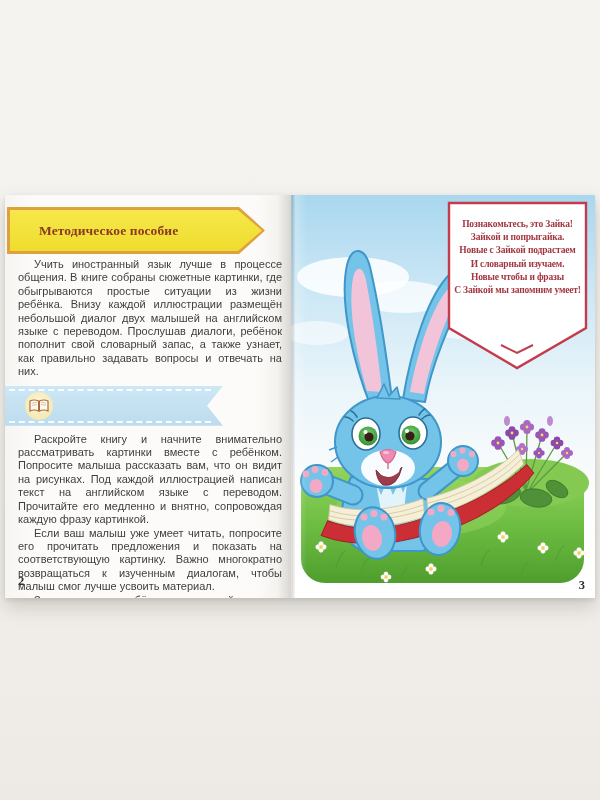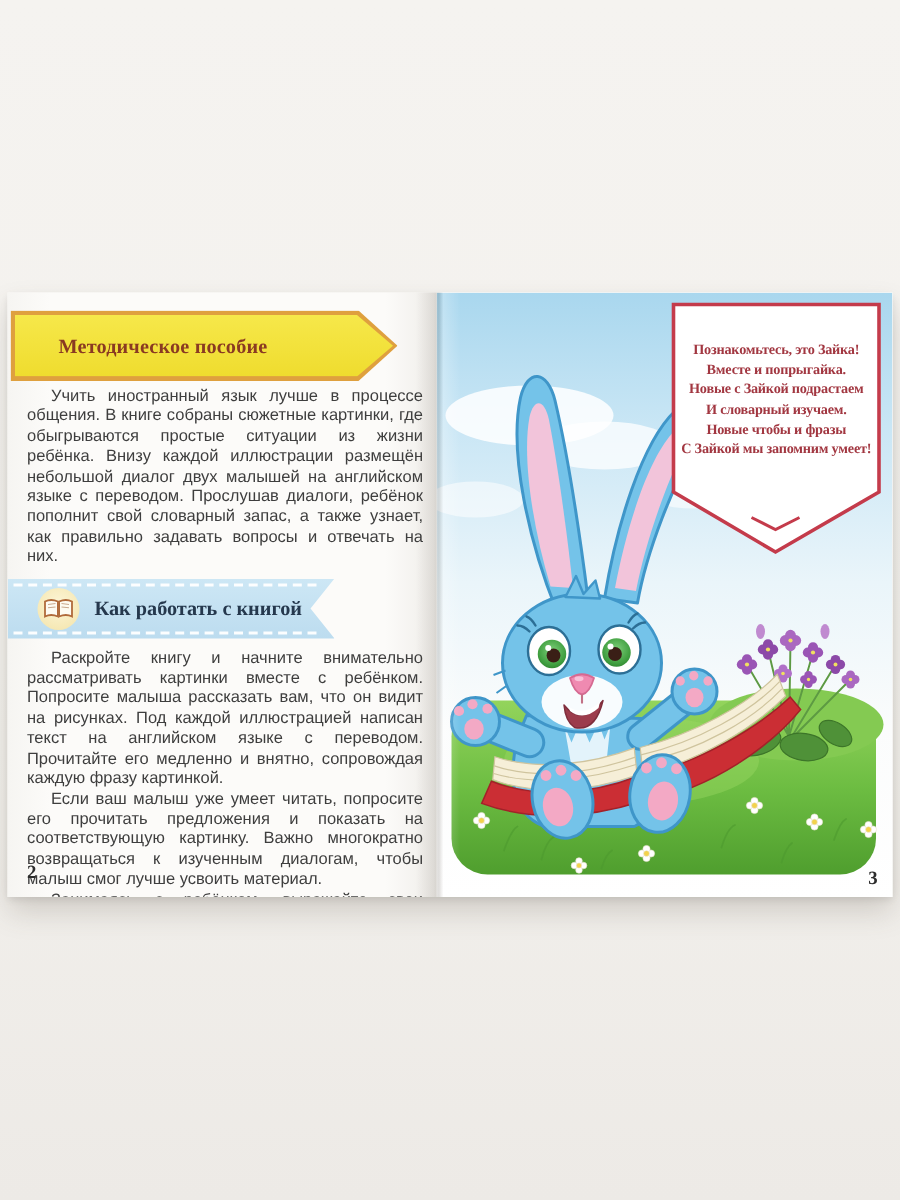--- a/index.html
+++ b/index.html
@@ -66,21 +66,21 @@
   }
   .page-num{
     position:absolute;bottom:9px;font-weight:bold;font-size:12.5px;color:#2c2c2c;
     font-family:"Liberation Serif",serif;
   }
   .page-num.left{left:13px;}
   .page-num.right{right:10px;bottom:5px;}
   
   .illustration{position:absolute;left:0;top:0;width:304px;height:403px;}
   .rhyme{
-    position:absolute;left:158px;top:33px;width:137px;text-align:center;z-index:5;
+    position:absolute;left:158px;top:23px;width:137px;text-align:center;z-index:5;
   }
   .rhyme div{
     font-family:"Liberation Serif",serif;font-weight:bold;font-size:9.5px;
     line-height:13.2px;color:#a23741;white-space:nowrap;letter-spacing:-.15px;
   }
 </style>
 </head>
 <body>
 
 <div class="book">
@@ -101,21 +101,20 @@
         <span class="icon-circle">
           <svg width="20" height="16" viewBox="0 0 20 16">
             <path d="M1,3 Q5,1 9.6,3 L9.6,13 Q5,11 1,13 Z" fill="#fdfbf2" stroke="#b06a3a" stroke-width="1.2"></path>
             <path d="M19,3 Q15,1 10.4,3 L10.4,13 Q15,11 19,13 Z" fill="#fdfbf2" stroke="#b06a3a" stroke-width="1.2"></path>
             <line x1="3" y1="5" x2="8" y2="4.4" stroke="#c9a98e" stroke-width=".7"></line>
             <line x1="3" y1="7.2" x2="8" y2="6.6" stroke="#c9a98e" stroke-width=".7"></line>
             <line x1="12" y1="4.4" x2="17" y2="5" stroke="#c9a98e" stroke-width=".7"></line>
             <line x1="12" y1="6.6" x2="17" y2="7.2" stroke="#c9a98e" stroke-width=".7"></line>
           </svg>
         </span>
-        <span class="label">Как работать с книгой</span>
       </div>
 
       <p>Раскройте книгу и начните внимательно рассматривать картинки вместе с ребёнком. Попросите малыша рассказать вам, что он видит на рисунках. Под каждой иллюстрацией написан текст на английском языке с переводом. Прочитайте его медленно и внятно, сопровождая каждую фразу картинкой.</p>
       <p>Если ваш малыш уже умеет читать, попросите его прочитать предложения и показать на соответствующую картинку. Важно многократно возвращаться к изученным диалогам, чтобы малыш смог лучше усвоить материал.</p>
       <p>Занимаясь с ребёнком, выражайте свои эмоции: хвалите его, радуйтесь и смейтесь вместе с ним. Не забывайте делать перерывы во время занятий: играйте, придумывайте свои истории к картинкам.</p>
     </div>
 
     <div class="page-num left">2</div>
   </div>
 
@@ -346,21 +345,21 @@
       </g>
 
       <g>
         <path d="M158,8 L295,8 L295,133 L226,173 L158,133 Z" fill="#ffffff" stroke="#c43b4b" stroke-width="2.4"></path>
         <path d="M210,150 L226,158 L242,150" fill="none" stroke="#c43b4b" stroke-width="2"></path>
       </g>
     </svg>
 
     <div class="rhyme">
       <div>Познакомьтесь, это Зайка!</div>
-      <div>Вместе и попрыгайка.</div>
+      <div>Зайкой и попрыгайка.</div>
       <div>Новые с Зайкой подрастаем</div>
       <div>И словарный изучаем.</div>
       <div>Новые чтобы и фразы</div>
       <div>С Зайкой мы запомним умеет!</div>
     </div>
 
     <div class="page-num right">3</div>
   </div>
 
   <div class="gutter-shadow"></div>

